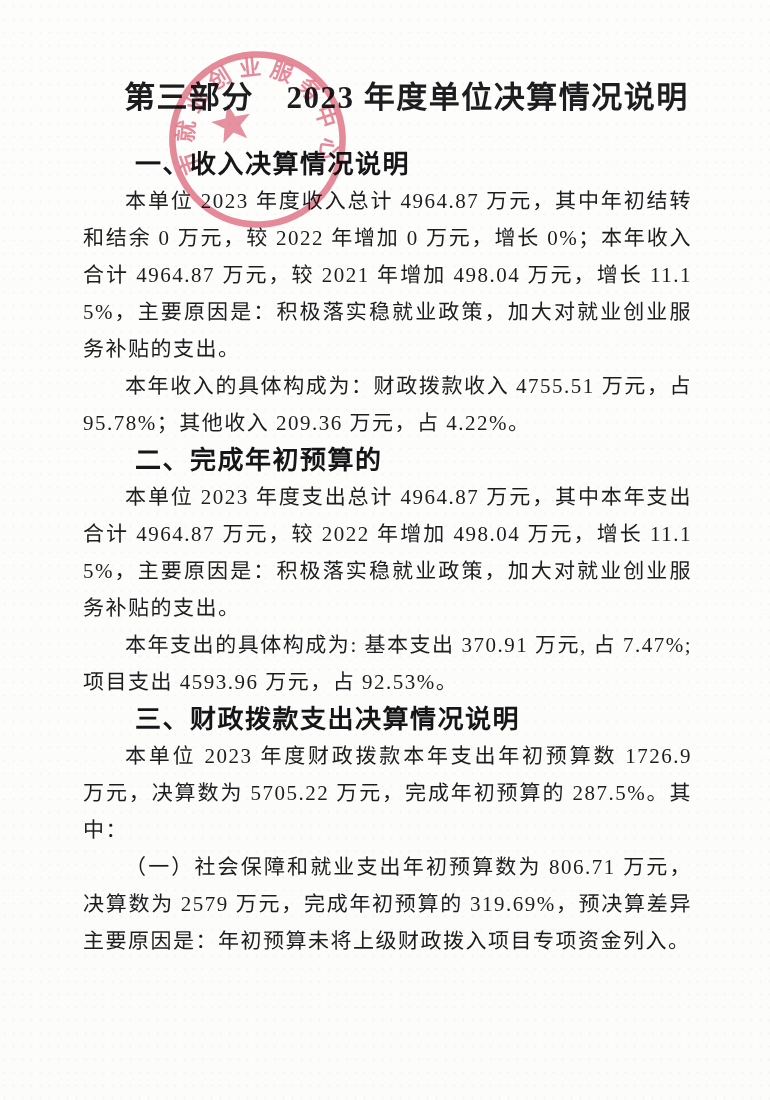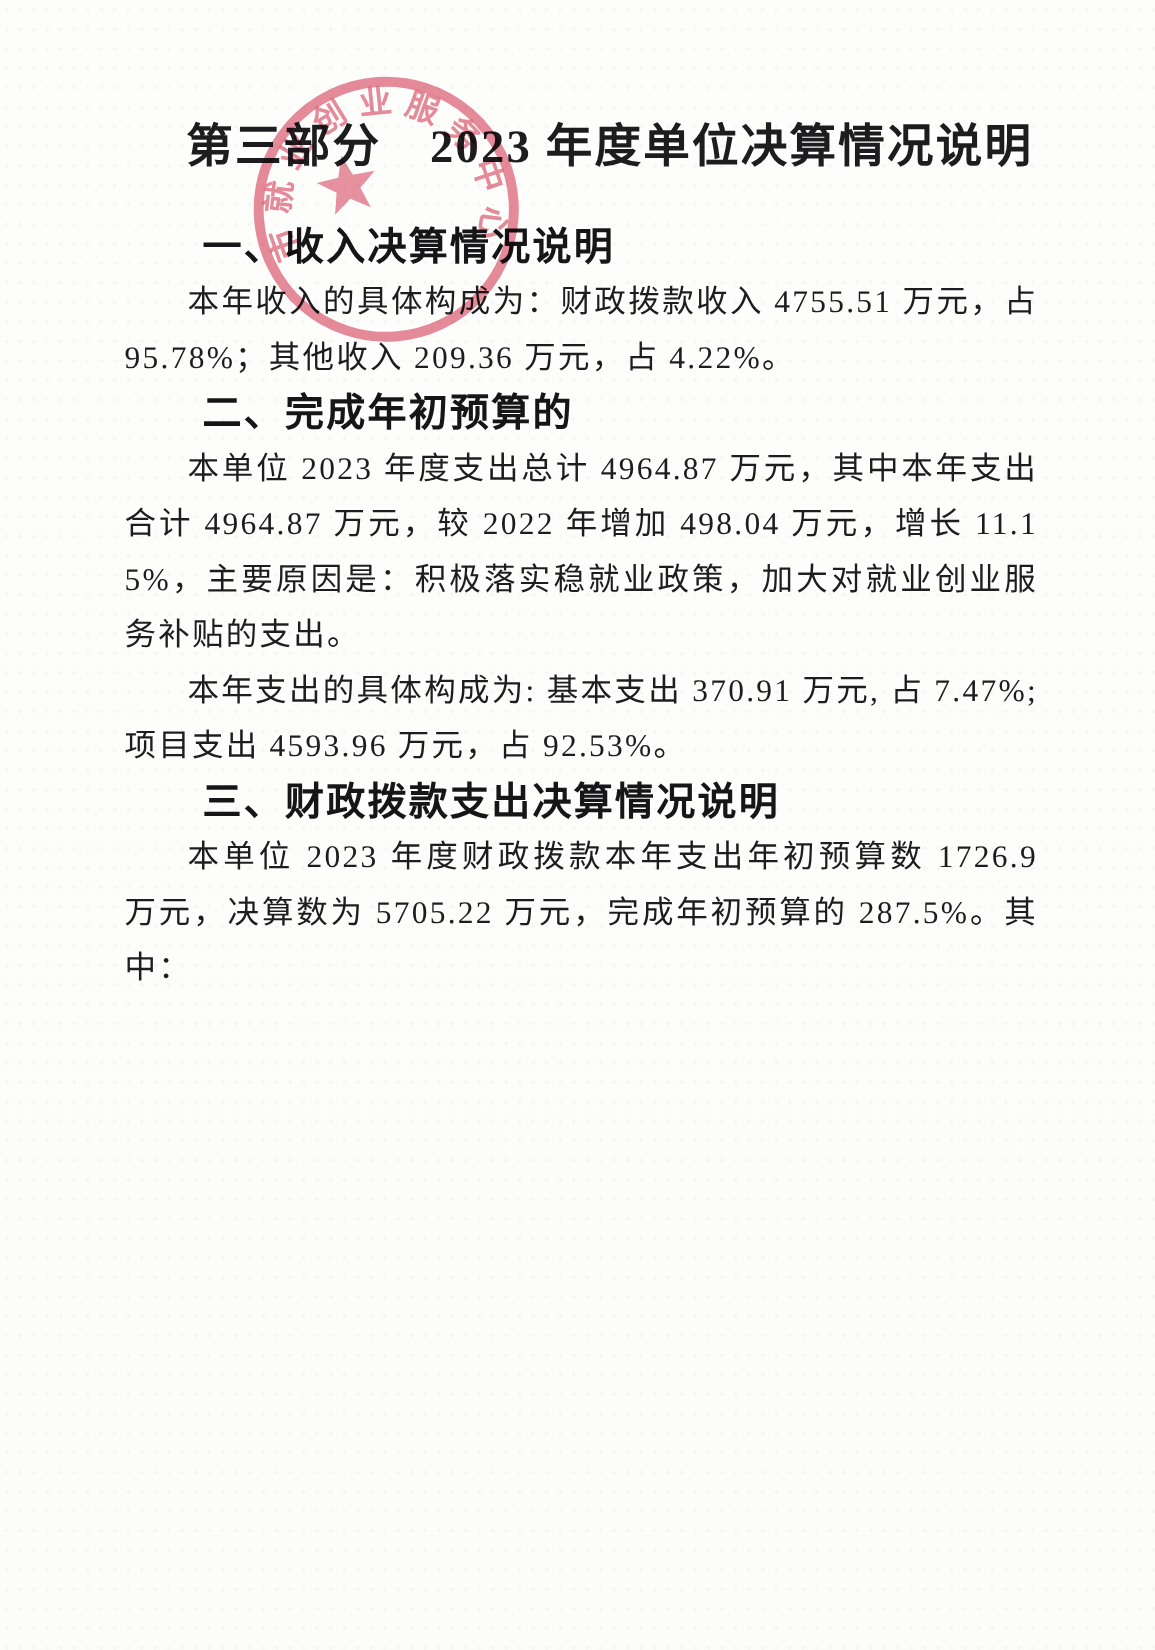--- a/index.html
+++ b/index.html
@@ -77,28 +77,30 @@
       <textPath href="#arcPath" startOffset="0" textLength="268" lengthAdjust="spacing">市就业创业服务中心</textPath>
     </text>
   </svg>
 
   <div class="content">
 
     <h1 class="doc-title">第三部分　2023 年度单位决算情况说明</h1>
 
     <section>
       <h2 class="sec-heading">一、收入决算情况说明</h2>
+      <p class="body-par">本单位 2023 年度收入总计 4964.87 万元，其中年初结转和结余 0 万元，较 2022 年增加 0 万元，增长 0%；本年收入合计 4964.87 万元，较 2021 年增加 498.04 万元，增长 11.15%，主要原因是：积极落实稳就业政策，加大对就业创业服务补贴的支出。</p>
       <p class="body-par">本年收入的具体构成为：财政拨款收入 4755.51 万元，占 95.78%；其他收入 209.36 万元，占 4.22%。</p>
     </section>
 
     <section>
       <h2 class="sec-heading">二、完成年初预算的</h2>
       <p class="body-par">本单位 2023 年度支出总计 4964.87 万元，其中本年支出合计 4964.87 万元，较 2022 年增加 498.04 万元，增长 11.15%，主要原因是：积极落实稳就业政策，加大对就业创业服务补贴的支出。</p>
       <p class="body-par">本年支出的具体构成为: 基本支出 370.91 万元, 占 7.47%; 项目支出 4593.96 万元，占 92.53%。</p>
     </section>
 
     <section>
       <h2 class="sec-heading">三、财政拨款支出决算情况说明</h2>
       <p class="body-par">本单位 2023 年度财政拨款本年支出年初预算数 1726.9 万元，决算数为 5705.22 万元，完成年初预算的 287.5%。其中：</p>
+      <p class="body-par">（一）社会保障和就业支出年初预算数为 806.71 万元，决算数为 2579 万元，完成年初预算的 319.69%，预决算差异主要原因是：年初预算未将上级财政拨入项目专项资金列入。</p>
     </section>
 
   </div>
 </div>
 
 </body></html>

